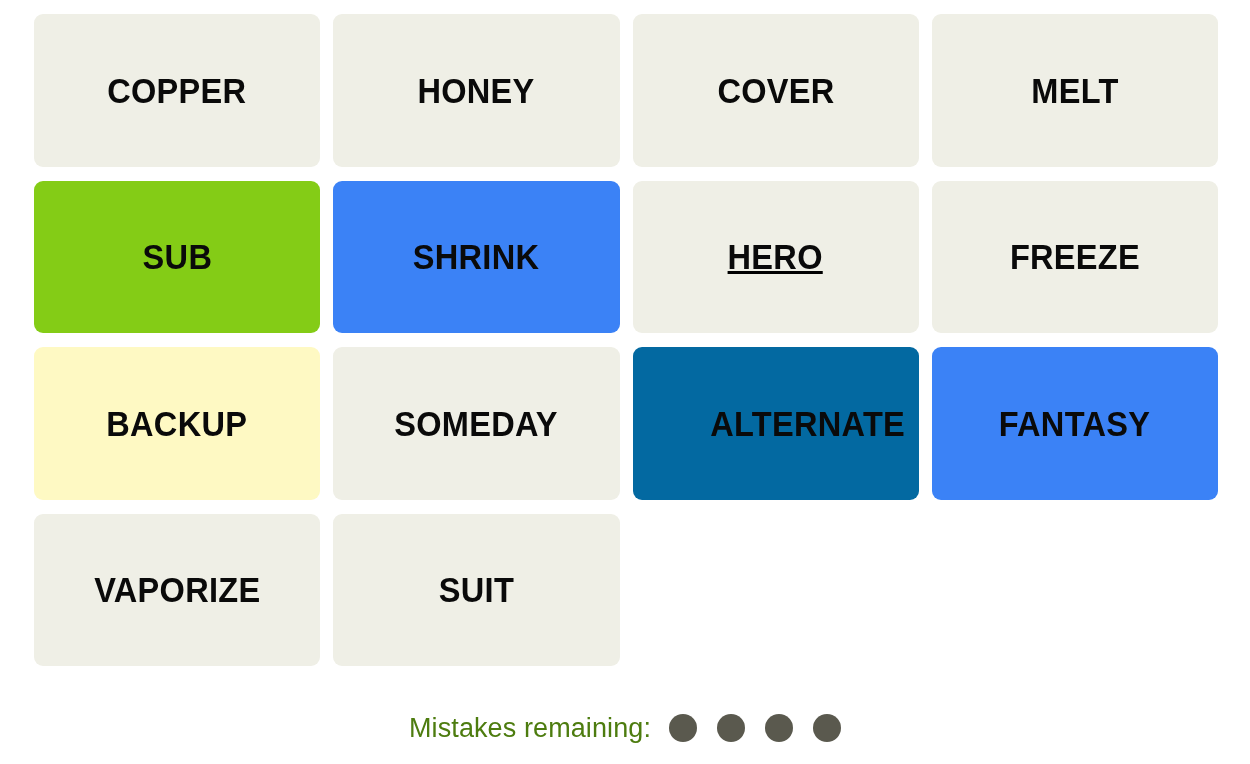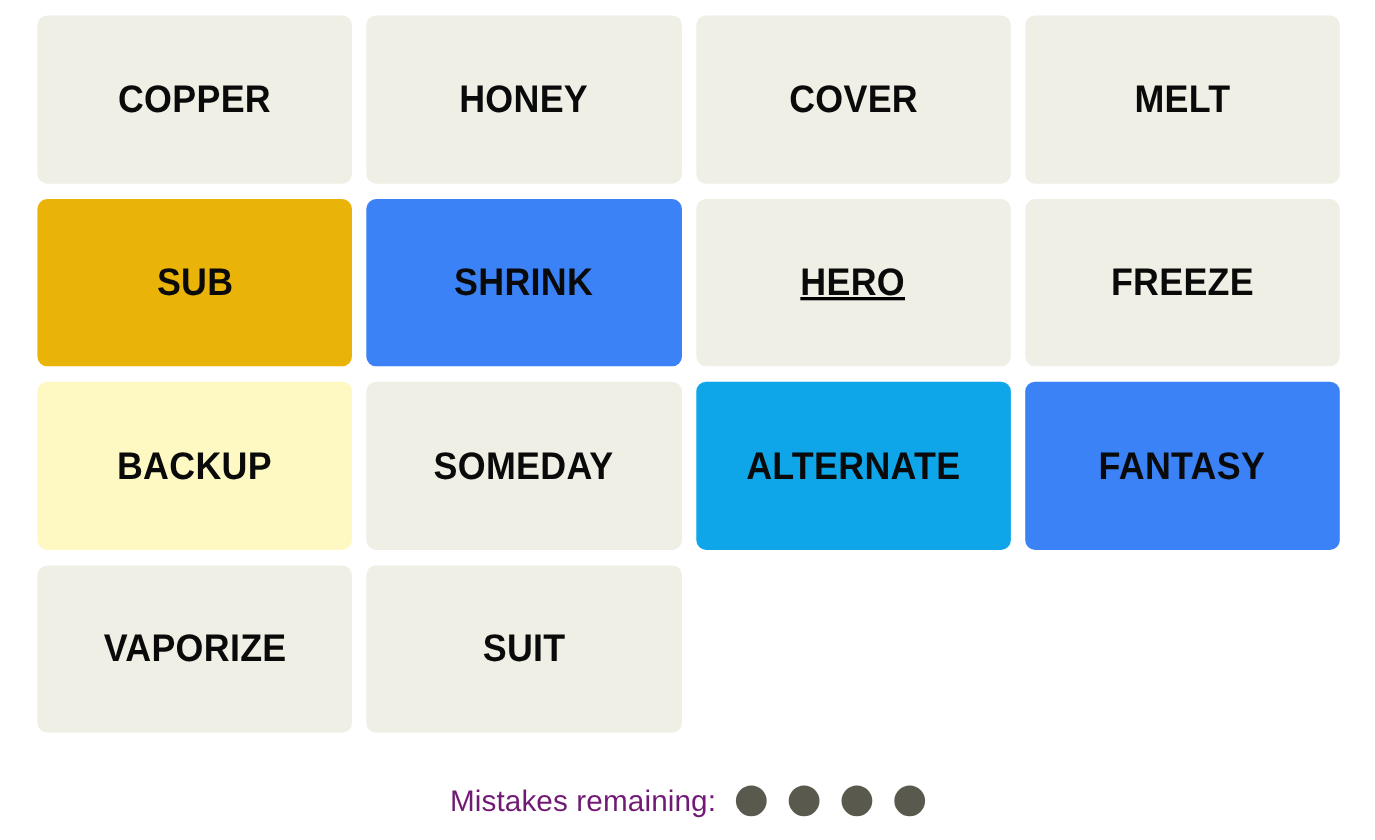--- a/index.html
+++ b/index.html
@@ -72,21 +72,21 @@
     display: flex;
     align-items: center;
     justify-content: center;
     gap: 18px;
   }
 
   #mistakes-label {
     font-family: "Liberation Sans", sans-serif;
     font-size: 27px;
     font-weight: normal;
-    color: #701a75;
+    color: #4d7c0f;
     letter-spacing: 0.1px;
     line-height: 1;
   }
 
   #mistake-dots {
     display: flex;
     align-items: center;
     gap: 20px;
   }
 
@@ -114,21 +114,21 @@
     </button>
 
     <button class="tile" style="background: rgb(239, 239, 230);">
       <span class="tile-label" style="color: rgb(10, 10, 10);">COVER</span>
     </button>
 
     <button class="tile" style="background: rgb(239, 239, 230);">
       <span class="tile-label" style="color: rgb(10, 10, 10);">MELT</span>
     </button>
 
-    <button class="tile" style="background: #eab308;">
+    <button class="tile" style="background: #84cc16;">
       <span class="tile-label" style="color: rgb(10, 10, 10);">SUB</span>
     </button>
 
     <button class="tile" style="background: #3b82f6;">
       <span class="tile-label" style="color: rgb(10, 10, 10);">SHRINK</span>
     </button>
 
     <button class="tile" style="background: rgb(239, 239, 230); text-decoration: underline;">
       <span class="tile-label" style="color: rgb(10, 10, 10);">HERO</span>
     </button>
@@ -140,21 +140,21 @@
 
 
     <button class="tile" style="background: #fef9c3;">
       <span class="tile-label" style="color: rgb(10, 10, 10);">BACKUP</span>
     </button>
 
     <button class="tile" style="background: rgb(239, 239, 230);">
       <span class="tile-label" style="color: rgb(10, 10, 10);">SOMEDAY</span>
     </button>
 
-    <button class="tile" style="background: #0ea5e9;">
+    <button class="tile" style="background: #0369a1; justify-content: flex-end;">
       <span class="tile-label" style="color: rgb(10, 10, 10);">ALTERNATE</span>
     </button>
 
     <button class="tile" style="background: #3b82f6;">
       <span class="tile-label" style="color: rgb(10, 10, 10);">FANTASY</span>
     </button>
 
     <button class="tile" style="background: rgb(239, 239, 230);">
       <span class="tile-label" style="color: rgb(10, 10, 10);">VAPORIZE</span>
     </button>

